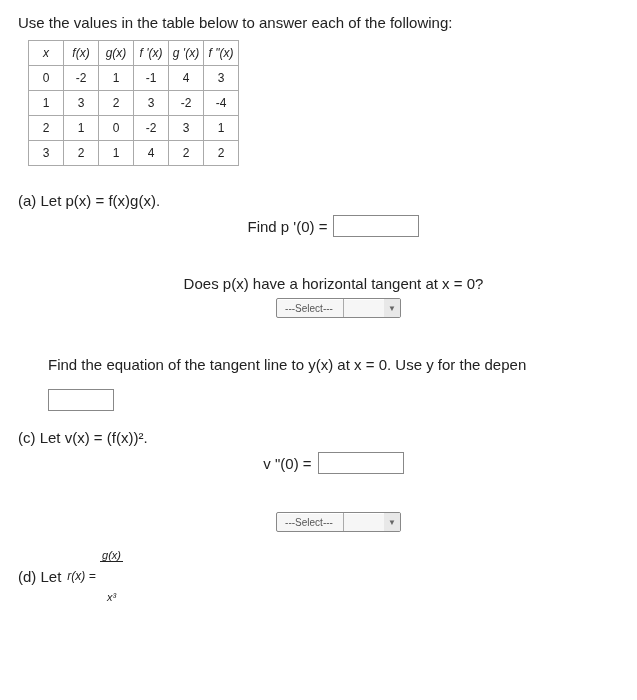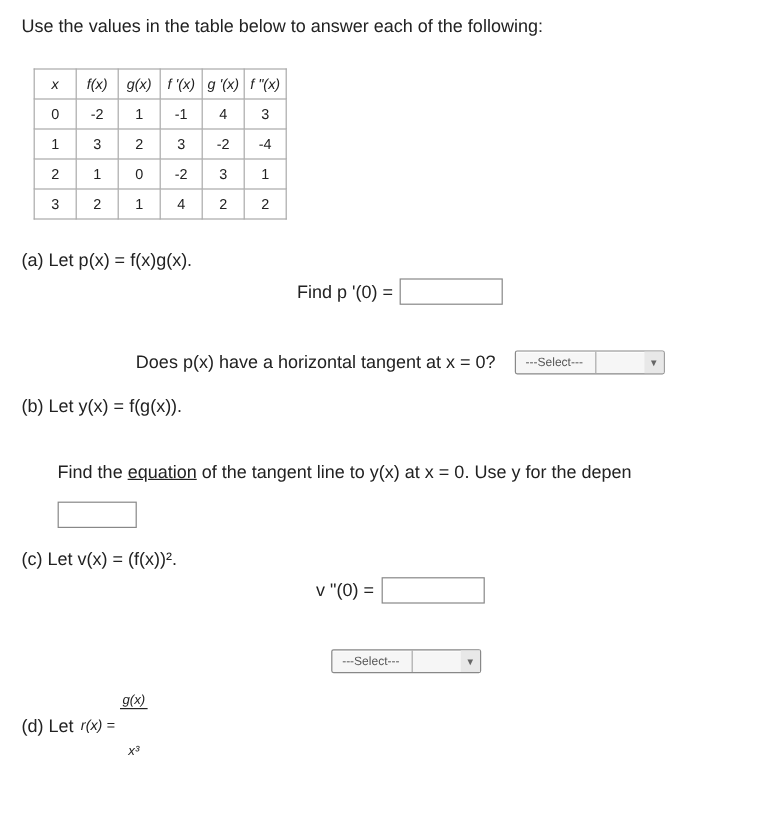--- a/index.html
+++ b/index.html
@@ -6,41 +6,41 @@
       font-family: Arial, Helvetica, sans-serif;
       font-size: 15px;
       color: #222;
       margin: 0;
       padding: 14px 18px;
       width: 637px;
       box-sizing: border-box;
       background: #fff;
     }
     .prompt-text {
-      margin-bottom: 26px;
+      margin-bottom: 9px;
     }
     table.data {
       border-collapse: collapse;
       margin: 4px 0 26px 10px;
       font-size: 12px;
     }
     table.data th, table.data td {
       border: 1px solid #aaa;
       width: 34px;
       height: 24px;
       text-align: center;
       padding: 0;
       background: #fff;
       font-weight: normal;
     }
     .question {
       margin: 0 0 18px 0;
     }
     .indent { margin-left: 30px; margin-top: 6px; margin-bottom: 16px; justify-content: center; }
-    .gap { margin-top: 38px; }
+    .gap { margin-top: 38px; flex-direction: column; }
     input.answer {
       border: 1px solid #888;
       height: 20px;
       width: 80px;
       padding: 0 2px;
       font-size: 13px;
       vertical-align: middle;
       background: #fff;
     }
     .select-ctrl {
@@ -75,21 +75,21 @@
       display: inline-flex;
       flex-direction: column;
       vertical-align: middle;
       align-items: center;
       font-size: 11px;
       line-height: 1;
       margin: 0 1px;
     }
     .frac .num { border-bottom: 1px solid #222; padding: 0 2px; }
     .frac .den { padding: 0 2px; margin-top: 30px; }
-    .underline { text-decoration: underline; }
+    .underline { }
     .row { display: flex; align-items: center; flex-wrap: wrap; gap: 6px; }
     .i { font-style: italic; }
   </style>
 </head>
 <body>
 
 <div class="prompt-text">Use the values in the table below to answer each of the following:</div>
 
 <table class="data">
   <tbody>
@@ -145,21 +145,20 @@
   <div class="indent row gap">
     <span>Does p(x) have a horizontal tangent at x = 0?</span>
     <span class="select-ctrl">
       <span class="lbl">---Select---</span>
       <span class="arrow">▼</span>
     </span>
   </div>
 </div>
 
 <div class="question">
-  <div>(b)&nbsp;Let y(x) = f(g(x)).</div>
   <div class="indent gap">
     <span>Find the </span><span class="underline">equation</span><span> of the tangent line to y(x) at x = 0. Use y for the depen</span>
   </div>
   <div class="indent">
     <input class="answer" style="width: 60px;">
   </div>
 </div>
 
 <div class="question">
   <div>(c)&nbsp;Let v(x) = (f(x))².</div>

